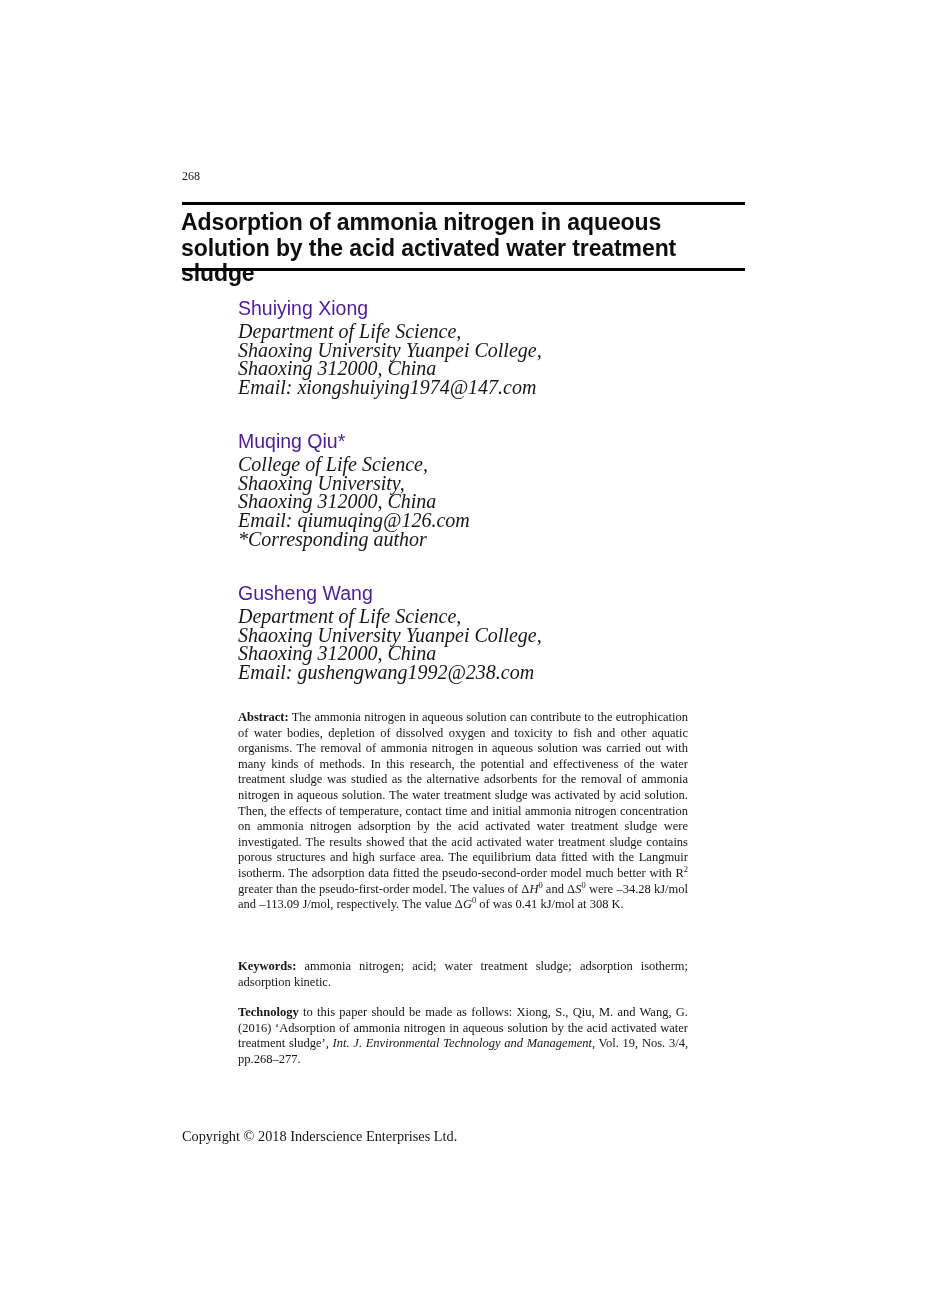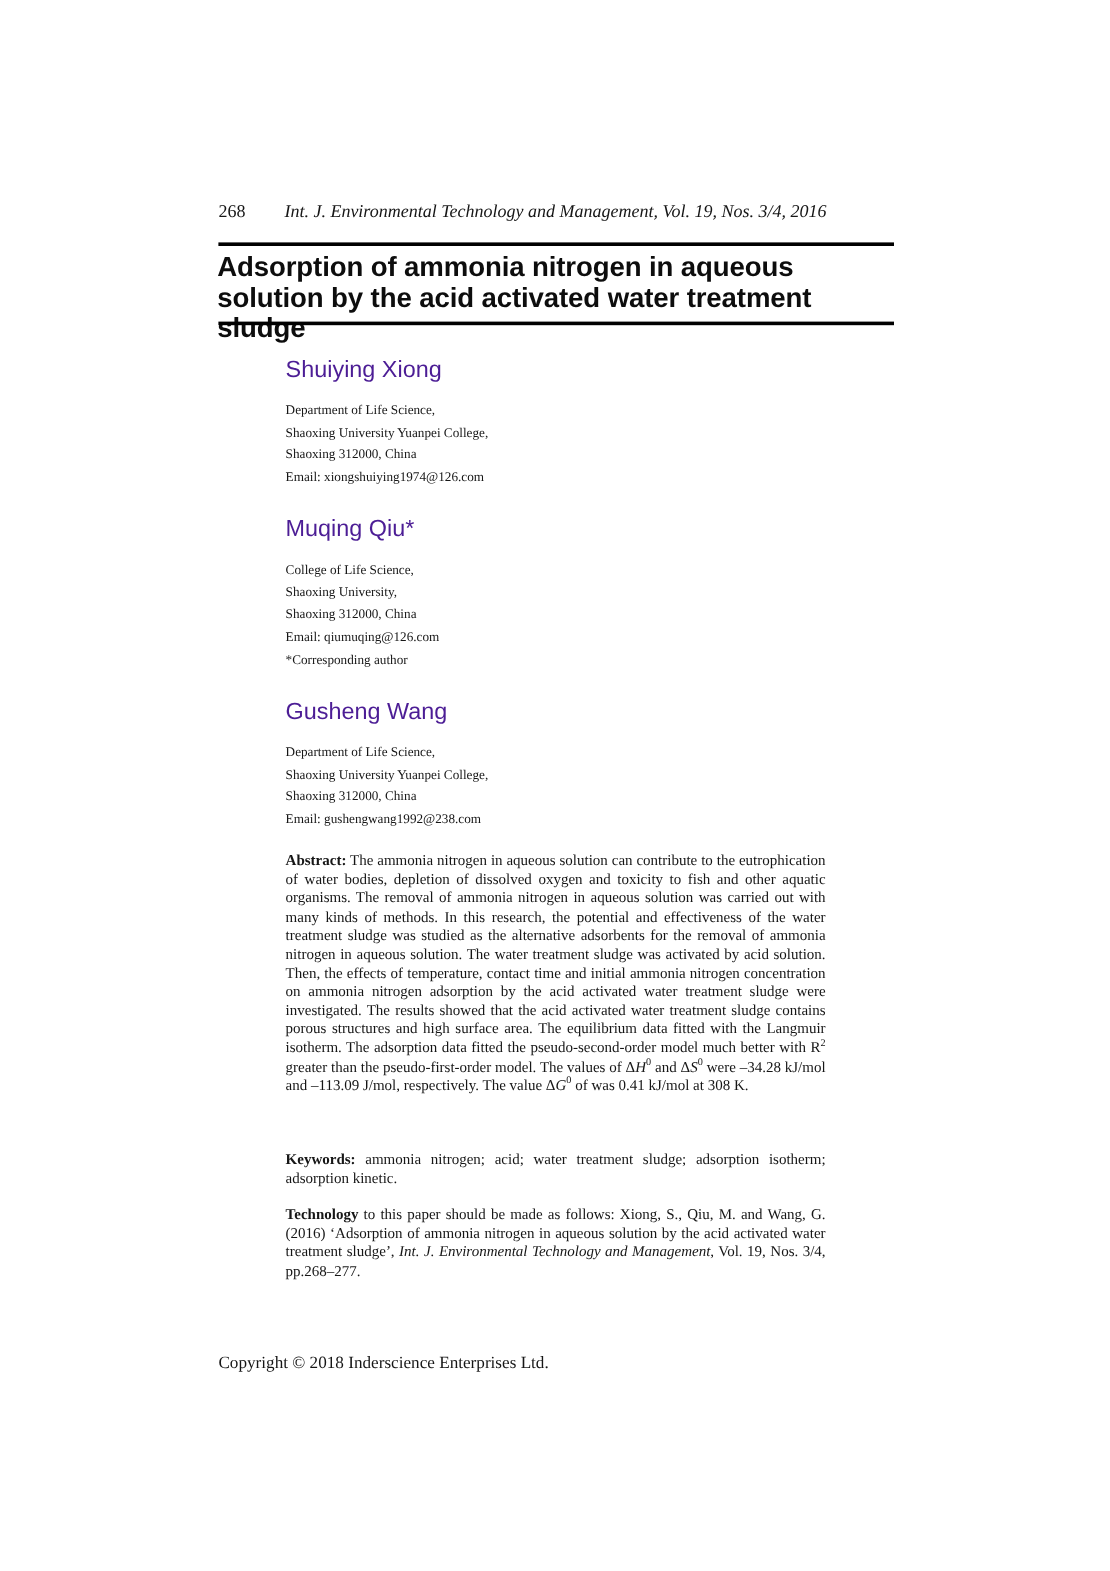--- a/index.html
+++ b/index.html
@@ -1,20 +1,20 @@
 <!DOCTYPE html>
 <html><head>
 <meta charset="utf-8">
 <style>
   html,body { margin:0; padding:0; background:#ffffff; }
   .page {
     position:relative; width:925px; height:1309px; background:#ffffff;
     font-family:"Liberation Serif", serif; color:#161616; overflow:hidden;
   }
-  .running-header { position:absolute; top:169px; left:182px; width:563px; display:flex; font-size:15px; }
+  .running-header { position:absolute; top:169px; left:182px; width:563px; display:flex; font-size:12px; }
   .page-num { width:55px; flex:none; font-style:normal; }
   .journal-cite { font-style:italic; }
 
   .rule { position:absolute; left:182px; width:563px; height:2.6px; background:#000; }
   .rule-top { top:202px; }
   .rule-bottom { top:268px; }
 
   .paper-title {
     position:absolute; top:210px; left:181px; width:560px; margin:0;
     font-family:"Liberation Sans", sans-serif; font-weight:bold;
@@ -22,21 +22,21 @@
   }
 
   .author-block { position:absolute; left:238px; }
   .author-1 { top:297px; }
   .author-2 { top:430px; }
   .author-3 { top:582px; }
   .author-name {
     margin:0; font-family:"Liberation Sans", sans-serif; font-weight:normal;
     font-size:19.5px; line-height:23px; color:#4c1d95;
   }
-  .affiliation { margin-top:13px; font-size:11px; line-height:18.7px; }
+  .affiliation { margin-top:2px; font-size:20px; line-height:18.7px;font-style:italic; }
 
   .small-para {
     position:absolute; left:238px; width:450px; margin:0;
     font-size:12.5px; line-height:15.6px; text-align:justify;
   }
   .abstract-para  { top:710px; }
   .keywords-para  { top:959px; }
   .reference-para { top:1005px; }
   .small-para b { font-weight:bold; }
   .small-para i { font-style:italic; }
@@ -44,36 +44,35 @@
 
   .copyright-line { position:absolute; top:1128px; left:182px; font-size:14.3px; }
 </style>
 </head>
 <body>
 
 <div class="page">
 
   <div class="running-header">
     <span class="page-num">268</span>
-    <span class="journal-cite">Int. J. Environmental Technology and Management, Vol. 19, Nos. 3/4, 2016</span>
   </div>
 
   <div class="rule rule-top"></div>
 
   <h1 class="paper-title">Adsorption of ammonia nitrogen in aqueous solution by the acid activated water treatment sludge</h1>
 
   <div class="rule rule-bottom"></div>
 
   <div class="author-block author-1">
     <h2 class="author-name">Shuiying Xiong</h2>
     <div class="affiliation">
       <div>Department of Life Science,</div>
       <div>Shaoxing University Yuanpei College,</div>
       <div>Shaoxing 312000, China</div>
-      <div>Email: xiongshuiying1974@126.com</div>
+      <div>Email: xiongshuiying1974@147.com</div>
     </div>
   </div>
 
   <div class="author-block author-2">
     <h2 class="author-name">Muqing Qiu*</h2>
     <div class="affiliation">
       <div>College of Life Science,</div>
       <div>Shaoxing University,</div>
       <div>Shaoxing 312000, China</div>
       <div>Email: qiumuqing@126.com</div>

